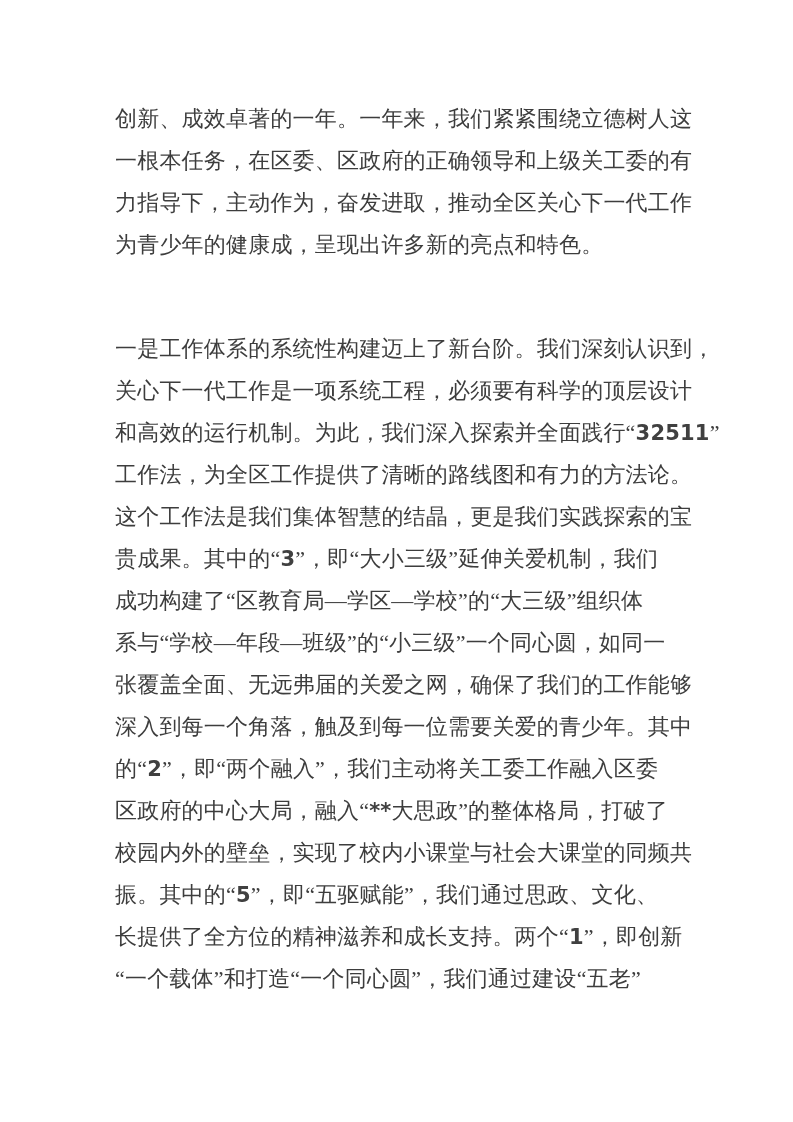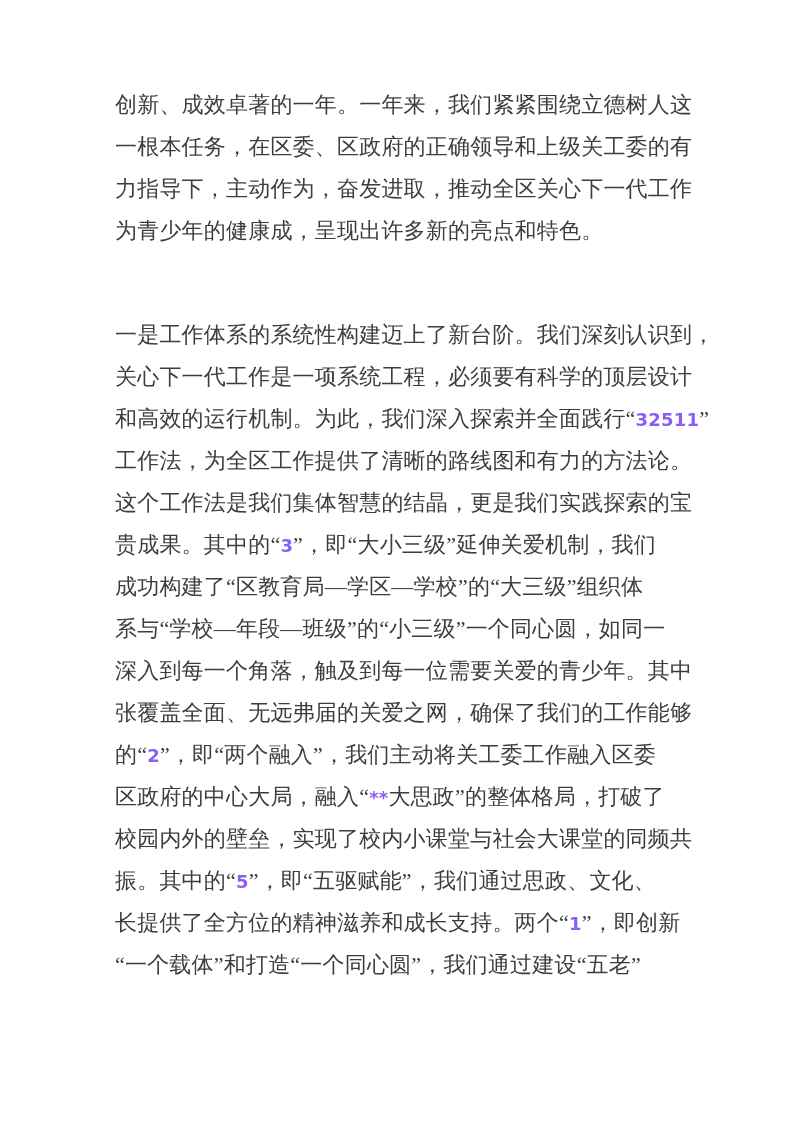--- a/index.html
+++ b/index.html
@@ -10,21 +10,21 @@
   .page {
     position: relative;
     width: 793px;
     height: 1122px;
     background: #ffffff;
     overflow: hidden;
   }
   .doc-text {
     position: absolute;
     left: 115px;
-    top: 84px;
+    top: 98px;
     width: 584px;
     color: #3d3d3d;
     font-family: "Liberation Serif", "DejaVu Serif", serif;
     font-size: 22px;
     line-height: 42px;
     text-align: justify;
   }
   .para {
     margin: 0;
   }
@@ -34,22 +34,22 @@
   .line {
     white-space: nowrap;
     height: 42px;
   }
   .run {
     letter-spacing: 0.2px;
   }
   .run.bold-num {
     font-family: "DejaVu Sans", sans-serif;
     font-weight: 700;
-    font-size: 18px;
-    color: #8b5cf6;
+    font-size: 21px;
+    color: #404040;
   }
 </style>
 </head>
 <body>
 
 <div class="page">
   <div class="doc-text">
       <div class="para">
         <div class="line"><span class="run">创新、成效卓著的一年。一年来，我们紧紧围绕立德树人这</span></div>
         <div class="line"><span class="run">一根本任务，在区委、区政府的正确领导和上级关工委的有</span></div>
@@ -58,22 +58,22 @@
       </div>
       <div class="para">
         <div class="line"><span class="run">一是工作体系的系统性构建迈上了新台阶。我们深刻认识到，</span></div>
         <div class="line"><span class="run">关心下一代工作是一项系统工程，必须要有科学的顶层设计</span></div>
         <div class="line"><span class="run">和高效的运行机制。为此，我们深入探索并全面践行“</span><span class="run bold-num">32511</span><span class="run">”</span></div>
         <div class="line"><span class="run">工作法，为全区工作提供了清晰的路线图和有力的方法论。</span></div>
         <div class="line"><span class="run">这个工作法是我们集体智慧的结晶，更是我们实践探索的宝</span></div>
         <div class="line"><span class="run">贵成果。其中的“</span><span class="run bold-num">3</span><span class="run">”，即“大小三级”延伸关爱机制，我们</span></div>
         <div class="line"><span class="run">成功构建了“区教育局—学区—学校”的“大三级”组织体</span></div>
         <div class="line"><span class="run">系与“学校—年段—班级”的“小三级”一个同心圆，如同一</span></div>
+        <div class="line"><span class="run">张覆盖全面、无远弗届的关爱之网，确保了我们的工作能够</span></div>
         <div class="line"><span class="run">深入到每一个角落，触及到每一位需要关爱的青少年。其中</span></div>
-        <div class="line"><span class="run">张覆盖全面、无远弗届的关爱之网，确保了我们的工作能够</span></div>
         <div class="line"><span class="run">的“</span><span class="run bold-num">2</span><span class="run">”，即“两个融入”，我们主动将关工委工作融入区委</span></div>
         <div class="line"><span class="run">区政府的中心大局，融入“</span><span class="run bold-num">**</span><span class="run">大思政”的整体格局，打破了</span></div>
         <div class="line"><span class="run">校园内外的壁垒，实现了校内小课堂与社会大课堂的同频共</span></div>
         <div class="line"><span class="run">振。其中的“</span><span class="run bold-num">5</span><span class="run">”，即“五驱赋能”，我们通过思政、文化、</span></div>
         <div class="line"><span class="run">长提供了全方位的精神滋养和成长支持。两个“</span><span class="run bold-num">1</span><span class="run">”，即创新</span></div>
         <div class="line"><span class="run">“一个载体”和打造“一个同心圆”，我们通过建设“五老”</span></div>
       </div>
     </div>
 </div>
 

